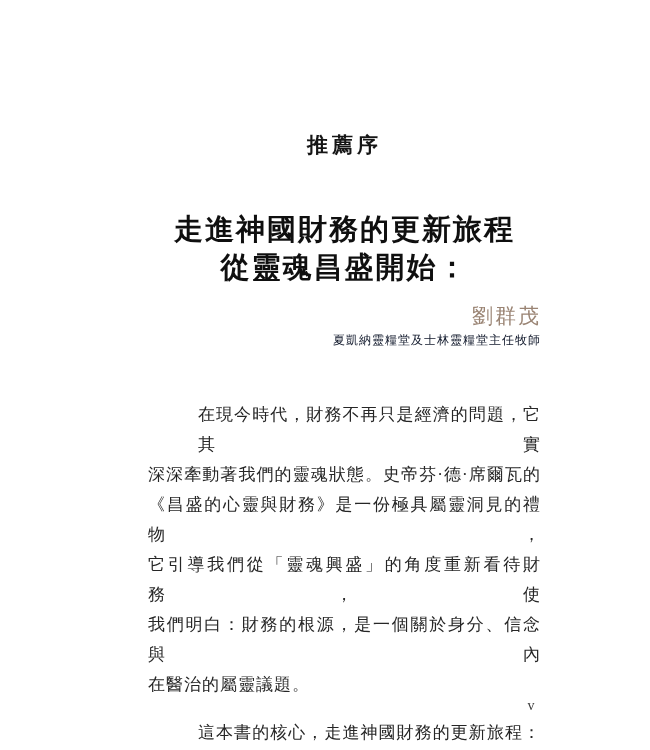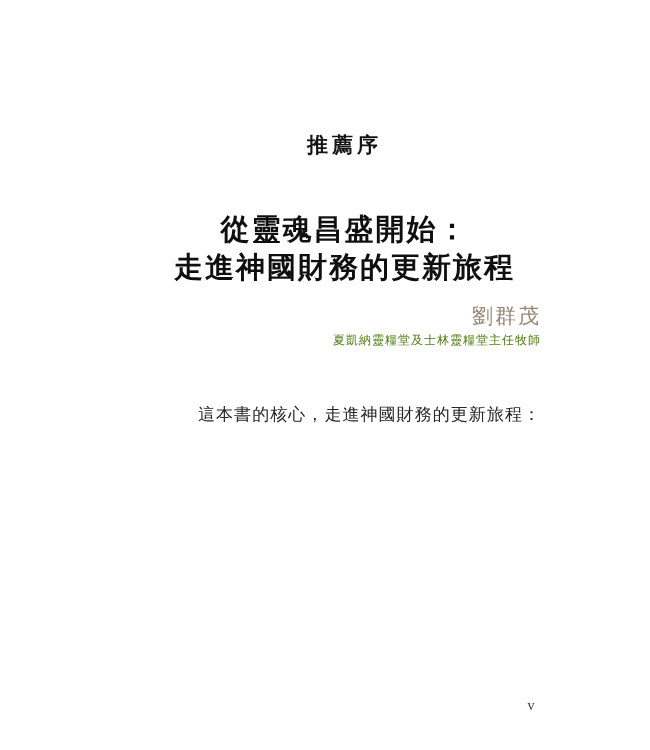--- a/index.html
+++ b/index.html
@@ -49,21 +49,21 @@
     letter-spacing: 2px;
     text-align: right;
     color: #9a8474;
   }
   .author-title {
     margin-top: 7px;
     font-size: 12px;
     line-height: 14px;
     letter-spacing: 1px;
     text-align: right;
-    color: #4d7c0f;
+    color: #0f172a;
     font-family: Liberation Serif, serif;
   }
   .body-text {
     margin-top: 53px;
     font-size: 17px;
     line-height: 30px;
     color: #262626;
   }
   .para { margin: 0; }
   .para + .para { margin-top: 18px; }
@@ -90,30 +90,38 @@
 </style>
 </head>
 <body>
 
 <div class="page">
   <div class="content-column">
 
     <h2 class="section-heading">推薦序</h2>
 
     <h1 class="chapter-title">
+      <div>走進神國財務的更新旅程</div>
       <div>從靈魂昌盛開始：</div>
-      <div>走進神國財務的更新旅程</div>
     </h1>
 
     <div class="author-name">劉群茂</div>
 
     <div class="author-title">夏凱納靈糧堂及士林靈糧堂主任牧師</div>
 
     <div class="body-text">
 
+      <div class="para">
+        <div class="line line-indent">在現今時代，財務不再只是經濟的問題，它其實</div>
+        <div class="line">深深牽動著我們的靈魂狀態。史帝芬·德·席爾瓦的</div>
+        <div class="line">《昌盛的心靈與財務》是一份極具屬靈洞見的禮物，</div>
+        <div class="line">它引導我們從「靈魂興盛」的角度重新看待財務，使</div>
+        <div class="line">我們明白：財務的根源，是一個關於身分、信念與內</div>
+        <div class="line line-last">在醫治的屬靈議題。</div>
+      </div>
 
       <div class="para">
         <div class="line line-indent"><span>這本書的核心，走進神國財務的更新旅程：</span></div>
 
       </div>
 
     </div>
   </div>
 
   <div class="page-number">v</div>

